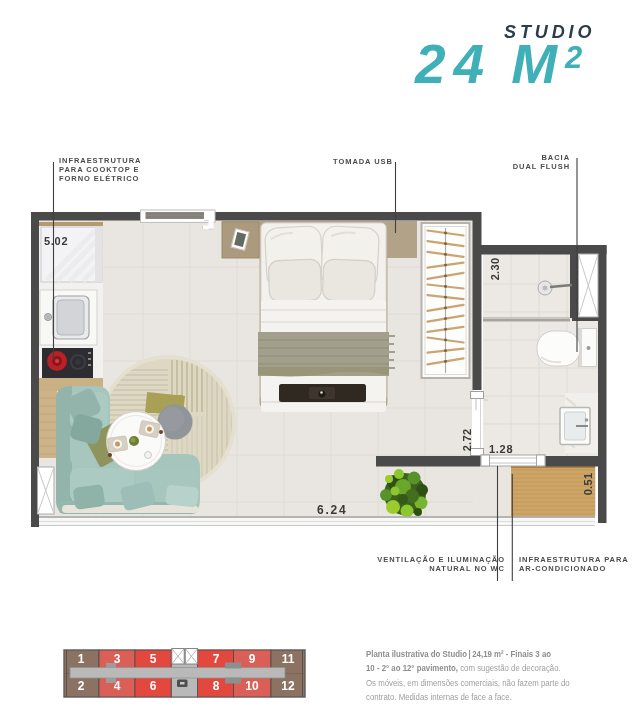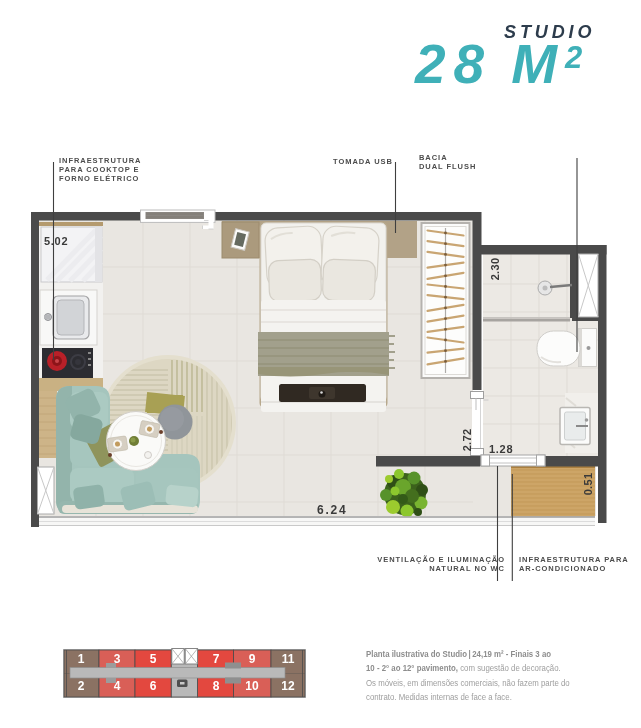--- a/index.html
+++ b/index.html
@@ -9,21 +9,21 @@
 #studio{position:absolute;left:504px;top:21.5px;font-size:18px;font-weight:bold;font-style:italic;letter-spacing:3.9px;color:#2d3c4c;}
 #m2{position:absolute;left:415px;top:32px;font-size:55px;font-weight:bold;font-style:italic;letter-spacing:8px;color:#3fb0b8;}
 #m2 .sp{letter-spacing:8px;margin-right:19px;}
 #m2 sup{font-size:31px;letter-spacing:0;vertical-align:15px;margin-left:0px;}
 #disc{position:absolute;left:366px;top:647px;width:270px;font-size:9px;line-height:14.3px;color:#9e9e9e;transform:scaleX(.87);transform-origin:left top;}
 #disc b{color:#8d8d8d;}
 </style></head>
 <body>
 <div id="page">
 <div id="studio">STUDIO</div>
-<div id="m2"><span class="sp">28</span>M<sup>2</sup></div>
+<div id="m2"><span class="sp">24</span>M<sup>2</sup></div>
 <svg style="position:absolute;left:0;top:0" width="641" height="728" viewBox="0 0 641 728">
 
 <rect x="39" y="220" width="434" height="296" fill="#e9e6e1"></rect>
 <polygon points="483,254 598,254 598,456 483,456" fill="#ece9e4"></polygon>
 <rect x="376" y="466" width="220" height="50" fill="#e9e6e1"></rect>
 <g stroke="#dfdbd5" stroke-width="1">
 <path d="M96 220V516M143 220V516M190 220V516M237 220V516M284 220V516M331 220V516M378 220V516M425 220V516"></path>
 <path d="M39 267H473M39 314H473M39 361H473M39 408H473M39 455H473M39 502H473"></path>
 <path d="M511 254V456M539 254V456M567 254V456"></path>
 <path d="M483 284H598M483 312H598M483 340H598M483 368H598M483 396H598M483 424H598"></path>
@@ -323,21 +323,21 @@
 <text x="216" y="690" font-family="Liberation Sans,sans-serif" font-size="12" font-weight="bold" fill="#fff" text-anchor="middle">8</text>
 <text x="252" y="663" font-family="Liberation Sans,sans-serif" font-size="12" font-weight="bold" fill="#fff" text-anchor="middle">9</text>
 <text x="252" y="690" font-family="Liberation Sans,sans-serif" font-size="12" font-weight="bold" fill="#fff" text-anchor="middle">10</text>
 <text x="288" y="663" font-family="Liberation Sans,sans-serif" font-size="12" font-weight="bold" fill="#fff" text-anchor="middle">11</text>
 <text x="288" y="690" font-family="Liberation Sans,sans-serif" font-size="12" font-weight="bold" fill="#fff" text-anchor="middle">12</text>
 </g>
 </svg>
 
 <div class="lbl" style="left:59px;top:156px;">INFRAESTRUTURA<br>PARA COOKTOP E<br>FORNO ELÉTRICO</div>
 <div class="lbl" style="left:333px;top:157px;">TOMADA USB</div>
-<div class="lbl" style="left:419px;top:153px;width:151px;text-align:left;">BACIA<br>DUAL FLUSH</div>
+<div class="lbl" style="left:419px;top:153px;width:151px;text-align:right;">BACIA<br>DUAL FLUSH</div>
 <div class="lbl" style="left:355px;top:555px;width:150px;text-align:right;">VENTILAÇÃO E ILUMINAÇÃO<br>NATURAL NO WC</div>
 <div class="lbl" style="left:519px;top:555px;">INFRAESTRUTURA PARA<br>AR-CONDICIONADO</div>
 <div class="dim" style="left:44px;top:235px;">5.02</div>
 <div class="dim vert" style="left:484px;top:263px;letter-spacing:.3px;">2.30</div>
 <div class="dim vert" style="left:456px;top:434px;letter-spacing:.3px;">2.72</div>
 <div class="dim" style="left:489px;top:442.5px;">1.28</div>
 <div class="dim" style="left:317px;top:502.5px;font-size:12px;letter-spacing:1.8px;">6.24</div>
 <div class="dim vert" style="left:577px;top:478px;letter-spacing:.3px;">0.51</div>
 <div id="disc"><b>Planta ilustrativa do Studio | 24,19 m² - Finais 3 ao<br>10 - 2° ao 12° pavimento,</b> com sugestão de decoração.<br>Os móveis, em dimensões comerciais, não fazem parte do<br>contrato. Medidas internas de face a face.</div>
 </div>

